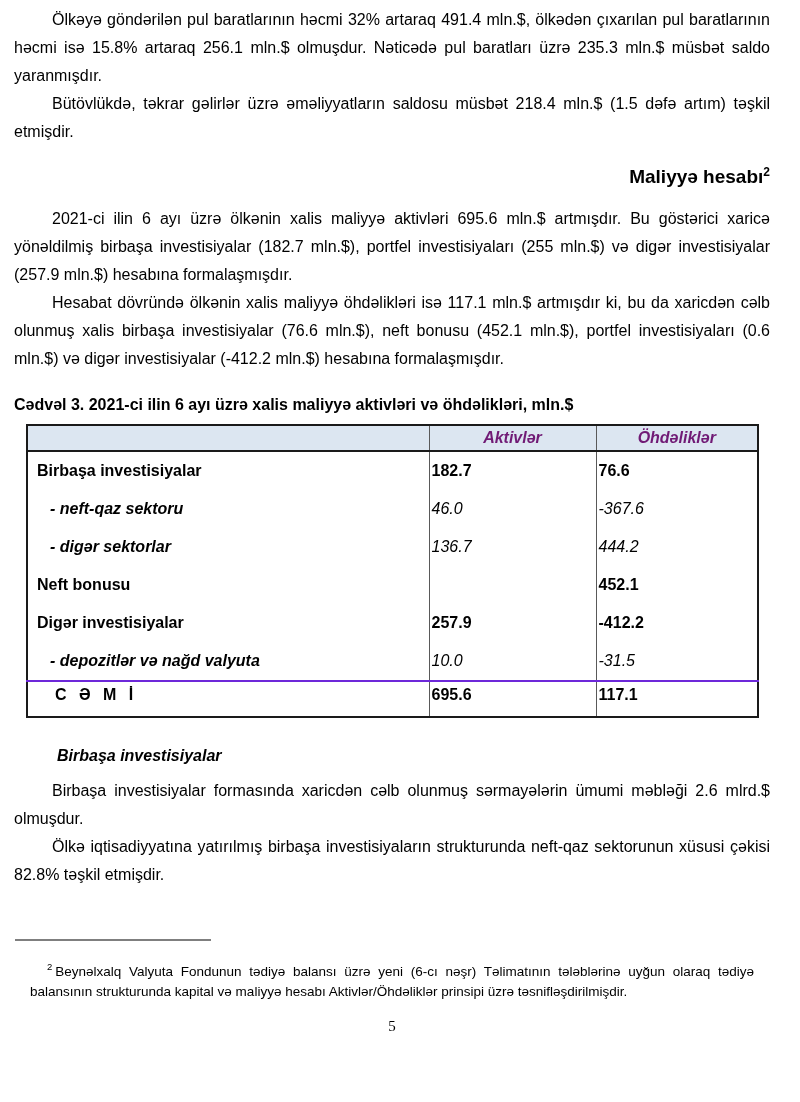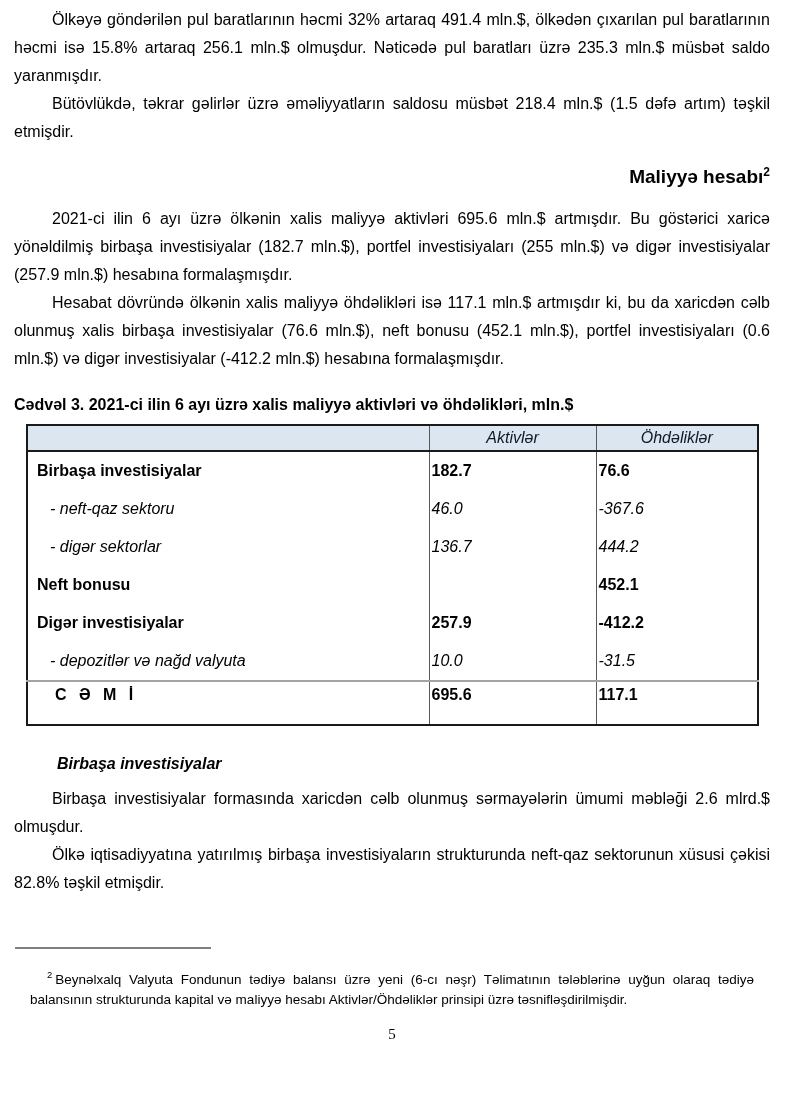--- a/index.html
+++ b/index.html
@@ -45,37 +45,37 @@
     border: 2px solid #1a1a1a;
   }
   table.fin-table td, table.fin-table th {
     border-left: 1px solid #595959;
     border-right: 1px solid #595959;
     font-size: 16px;
     vertical-align: middle;
   }
   table.fin-table th {
     background: #DCE6F1;
-    color: #0f172a;
-    font-weight: normal;
+    color: #701a75;
+    font-weight: bold;
     font-style: italic;
     text-align: center;
     padding: 3px 2px;
     border-bottom: 2px solid #1a1a1a;
   }
   td.lbl { padding: 10px 6px 10px 9px; text-align: left; }
   td.num { text-align: left; padding: 10px 56px 10px 2px; }
   td.num.liab { padding-right: 50px; }
   tr.bold td { font-weight: bold; }
   tr.sub td { font-style: italic; }
-  tr.sub td.lbl { padding-left: 22px; }
+  tr.sub td.lbl { padding-left: 22px; font-weight: bold; }
   tr.total td {
-    border-top: 2px solid #a3a3a3;
+    border-top: 2px solid #6d28d9;
     font-weight: bold;
-    padding-top: 4px; padding-bottom: 20px;
+    padding-top: 4px; padding-bottom: 12px;
   }
   tr.total td.lbl { padding-left: 27px; letter-spacing: 4px; }
 
   .subsection-title {
     font-size: 16px;
     font-weight: bold;
     font-style: italic;
     margin: 27px 0 10px 43px;
     line-height: 22px;
   }

